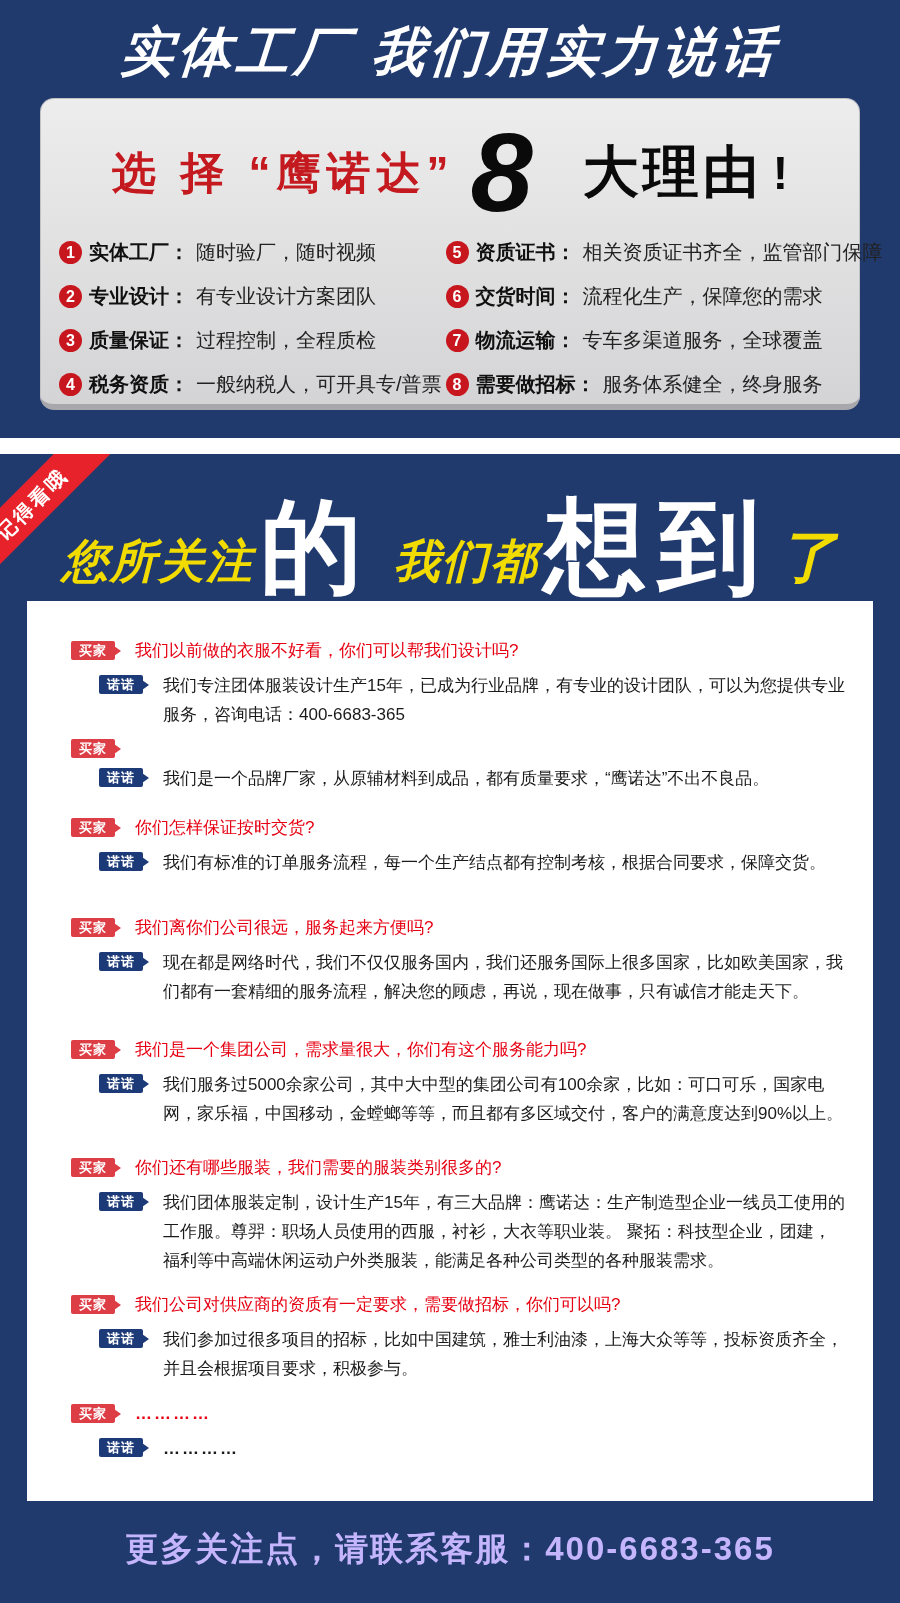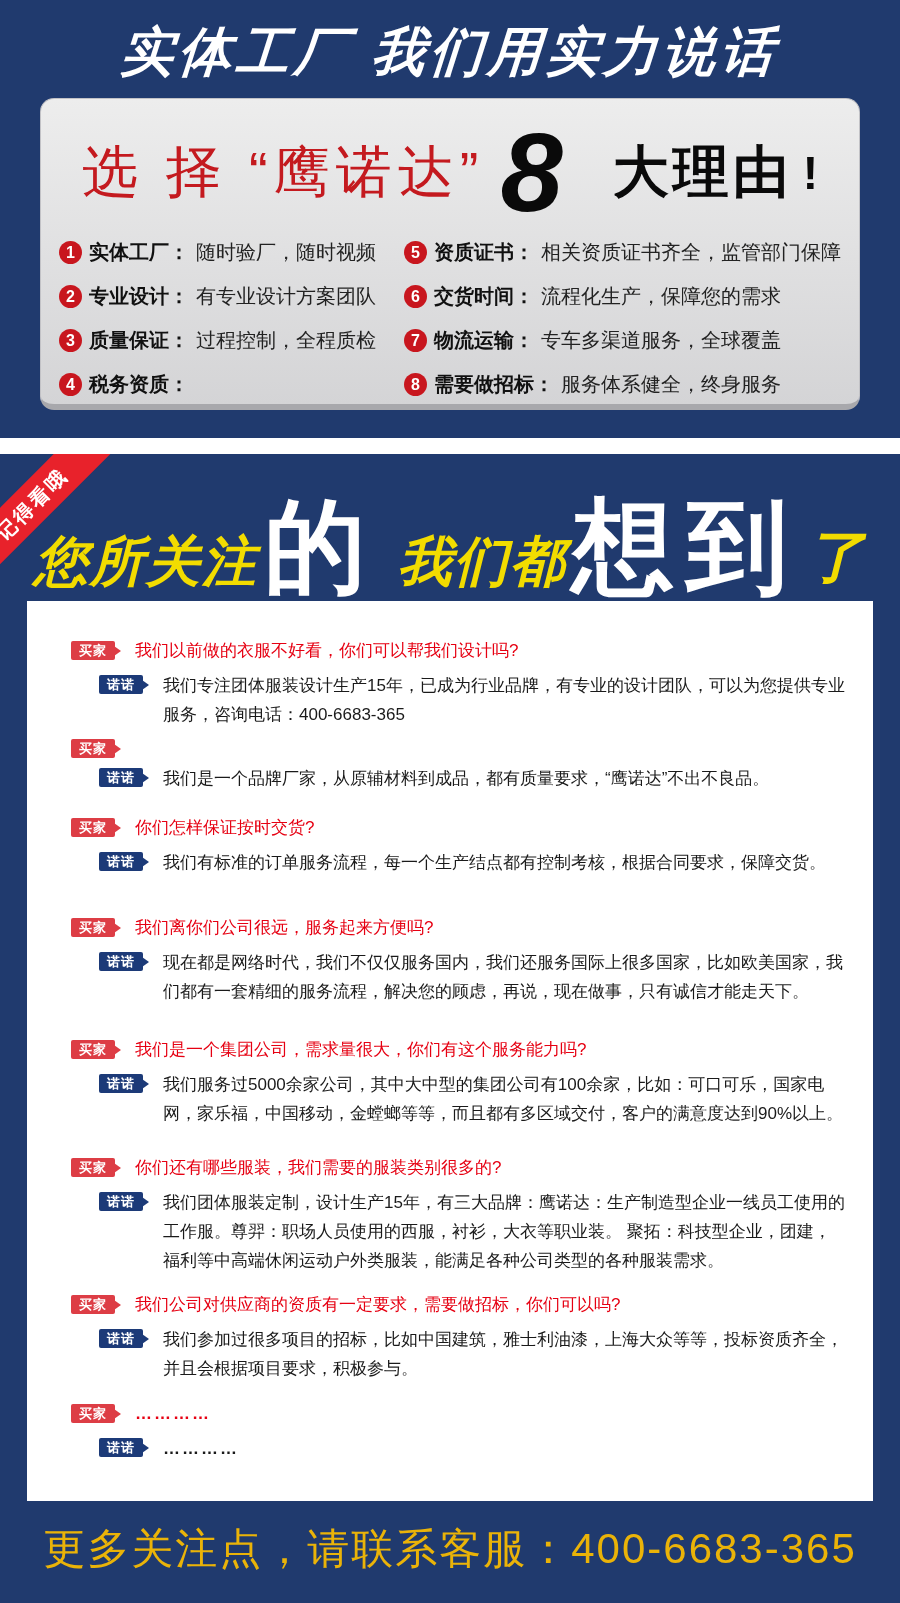--- a/index.html
+++ b/index.html
@@ -15,21 +15,21 @@
     letter-spacing:5px;line-height:64px;transform:skewX(-4deg);
   }
   
   .reasons-panel{
     margin:14px 40px 0;height:312px;box-sizing:border-box;
     background:linear-gradient(#ededed,#d4d4d6);
     border:1px solid #c2c2c6;border-bottom:6px solid #a8a8ac;
     border-radius:14px;padding:18px 16px 0;
   }
   .reasons-title{display:flex;justify-content:center;align-items:center;height:112px;}
-  .rt-red{color:#c41a1f;font-size:56px;font-weight:400;letter-spacing:6px;}
+  .rt-red{color:#c41a1f;font-size:44px;font-weight:700;letter-spacing:6px;}
   .rt-8{color:#0a0a0a;font-size:112px;font-weight:900;font-style:italic;line-height:100px;margin:0 10px 0 16px;}
   .rt-black{color:#0a0a0a;font-size:56px;font-weight:900;letter-spacing:4px;margin-left:40px;}
   .rt-bang{color:#0a0a0a;font-size:46px;font-weight:700;margin-left:10px;}
   .reasons-grid{
     margin-top:10px;display:grid;grid-template-rows:repeat(4,auto);
     grid-auto-flow:column;grid-auto-columns:1fr;row-gap:17px;column-gap:4px;padding:0 2px;
   }
   .reason-item{display:flex;align-items:center;gap:7px;font-size:20px;color:#222;white-space:nowrap;}
   .reason-num{
     flex:0 0 auto;width:23px;height:23px;border-radius:50%;
@@ -42,21 +42,21 @@
   .white-band{height:16px;background:#ffffff;}
   
   .focus-section{position:relative;height:147px;}
   .ribbon-wrap{position:absolute;left:0;top:0;width:160px;height:160px;overflow:hidden;}
   .ribbon{
     position:absolute;left:-78px;top:30px;width:220px;height:40px;line-height:40px;
     background:#e8222b;transform:rotate(-45deg);text-align:center;
     color:#fff;font-weight:bold;font-size:20px;letter-spacing:3px;
   }
   .focus-heading{position:absolute;left:0;right:0;bottom:12px;display:flex;align-items:flex-end;justify-content:center;}
-  .fh-yellow{color:#f2dc00;font-size:54px;font-weight:900;font-style:italic;letter-spacing:2px;line-height:56px;}
+  .fh-yellow{color:#f2dc00;font-size:46px;font-weight:900;font-style:italic;letter-spacing:2px;line-height:56px;}
   .fh-white-big{color:#ffffff;font-size:102px;font-weight:900;line-height:84px;margin:0 6px;}
   .fh-gap{margin-left:26px;}
   .fh-last{font-size:58px;line-height:64px;margin-left:12px;}
   
   .qa-panel{margin:0 27px;min-height:900px;background:#ffffff;box-sizing:border-box;padding:36px 22px 8px 44px;}
   .qa-row{display:flex;align-items:flex-start;}
   .qa-a{margin-top:6px;margin-left:28px;}
   .tag{
     flex:0 0 auto;position:relative;background:#dd3d45;color:#fff;
     font-size:13px;font-weight:bold;line-height:19px;padding:0 8px;
@@ -74,21 +74,21 @@
   .qa-block:nth-of-type(3){margin-top:21px;}
   .qa-block:nth-of-type(4){margin-top:37px;}
   .qa-block:nth-of-type(5){margin-top:30px;}
   .qa-block:nth-of-type(6){margin-top:26px;}
   .qa-block:nth-of-type(7){margin-top:16px;}
   .qa-block:nth-of-type(8){margin-top:17px;}
   .qa-block:nth-of-type(8) .q-text,
   .qa-block:nth-of-type(8) .a-text{font-weight:bold;letter-spacing:2px;}
   
   .footer{height:96px;display:flex;align-items:center;justify-content:center;}
-  .footer-text{color:#eab308;font-size:42px;font-weight:normal;letter-spacing:2px;}
+  .footer-text{color:#c4b5fd;font-size:33px;font-weight:bold;letter-spacing:2px;}
 </style>
 </head>
 <body>
 
 <div class="top-title">实体工厂 我们用实力说话</div>
 
 <div class="reasons-panel">
   <div class="reasons-title">
     <span class="rt-red">选 择 “鹰诺达”</span>
     <span class="rt-8">8</span>
@@ -111,20 +111,21 @@
 
       <div class="reason-item">
         <span class="reason-num">3</span>
         <span class="reason-label">质量保证：</span>
         <span class="reason-text">过程控制，全程质检</span>
       </div>
 
       <div class="reason-item">
         <span class="reason-num">4</span>
         <span class="reason-label">税务资质：</span>
+        <span class="reason-text">一般纳税人，可开具专/普票</span>
       </div>
 
       <div class="reason-item">
         <span class="reason-num">5</span>
         <span class="reason-label">资质证书：</span>
         <span class="reason-text">相关资质证书齐全，监管部门保障</span>
       </div>
 
       <div class="reason-item">
         <span class="reason-num">6</span>

